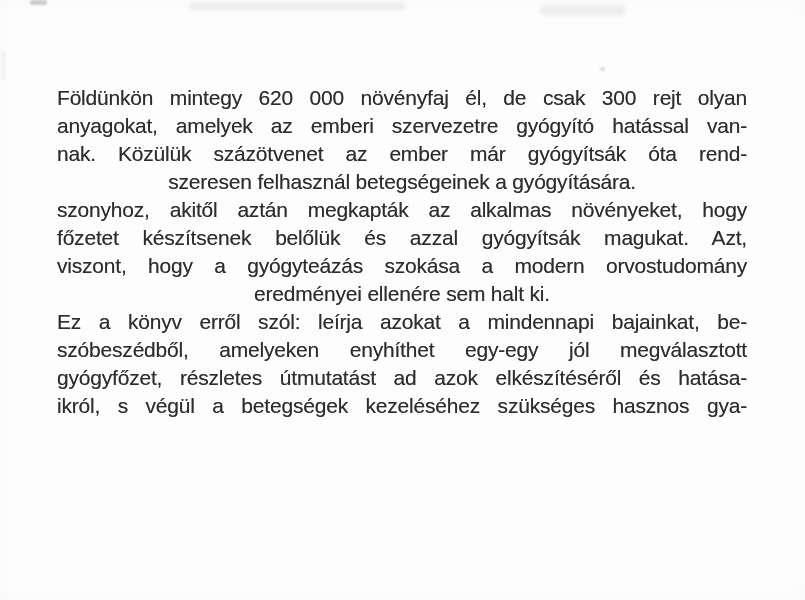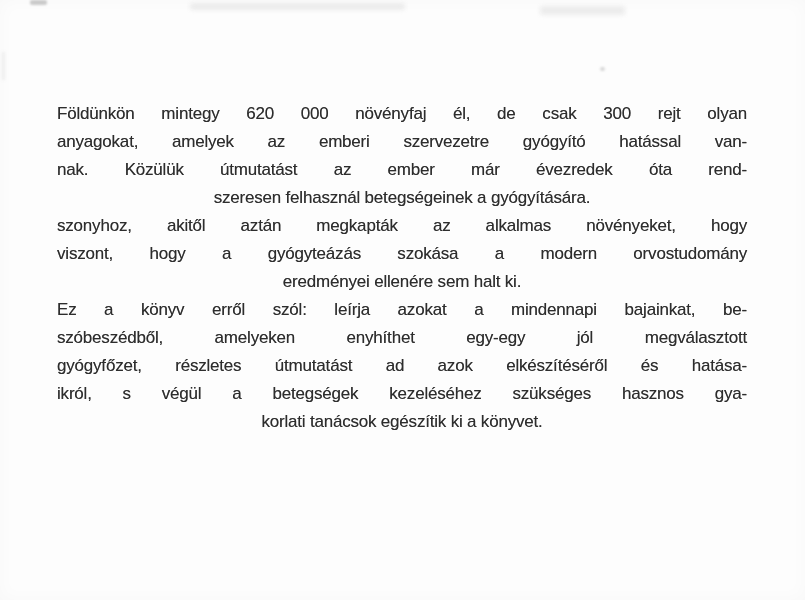--- a/index.html
+++ b/index.html
@@ -14,24 +14,24 @@
     position: absolute;
     left: 0; top: 0;
     width: 805px;
     height: 600px;
     background: #fdfdfd;
     box-shadow: inset 0 0 18px rgba(0,0,0,0.025);
   }
   .text-block {
     position: absolute;
     left: 57px;
-    top: 100px;
+    top: 84px;
     width: 690px;
     font-family: "Liberation Sans", "DejaVu Sans", sans-serif;
-    font-size: 17px;
+    font-size: 21px;
     line-height: 28px;
     color: #2d2d2d;
     letter-spacing: -0.2px;
     text-shadow: 0 0 0.4px rgba(45,45,45,0.55);
   }
   .text-line { white-space: normal; }
   .line-justify {
     text-align: justify;
     text-align-last: justify;
   }
@@ -52,24 +52,24 @@
 <div class="scan-page" style="background: rgb(253, 253, 253);">
   <div class="artifact a1"></div>
   <div class="artifact a2"></div>
   <div class="artifact a3"></div>
   <div class="artifact a4"></div>
   <div class="artifact a5"></div>
 
   <div class="text-block" id="text-block" style="color: rgb(45, 45, 45);">
       <div class="text-line line-justify">Földünkön mintegy 620 000 növényfaj él, de csak 300 rejt olyan</div>
       <div class="text-line line-justify">anyagokat, amelyek az emberi szervezetre gyógyító hatással van-</div>
-      <div class="text-line line-justify">nak. Közülük útmutatást az ember már évezredek óta rend-</div>
+      <div class="text-line line-justify">nak. Közülük százötvenet az ember már gyógyítsák óta rend-</div>
       <div class="text-line line-center">szeresen felhasznál betegségeinek a gyógyítására.</div>
       <div class="text-line line-justify">szonyhoz, akitől aztán megkapták az alkalmas növényeket, hogy</div>
+      <div class="text-line line-justify">főzetet készítsenek belőlük és azzal gyógyítsák magukat. Azt,</div>
       <div class="text-line line-justify">viszont, hogy a gyógyteázás szokása a modern orvostudomány</div>
       <div class="text-line line-center">eredményei ellenére sem halt ki.</div>
       <div class="text-line line-justify">Ez a könyv erről szól: leírja azokat a mindennapi bajainkat, be-</div>
       <div class="text-line line-justify">szóbeszédből, amelyeken enyhíthet egy-egy jól megválasztott</div>
       <div class="text-line line-justify">gyógyfőzet, részletes útmutatást ad azok elkészítéséről és hatása-</div>
       <div class="text-line line-justify">ikról, s végül a betegségek kezeléséhez szükséges hasznos gya-</div>
-      <div class="text-line line-center">korlati tanácsok egészítik ki a könyvet.</div>
     </div>
 </div>
 
 </body></html>

